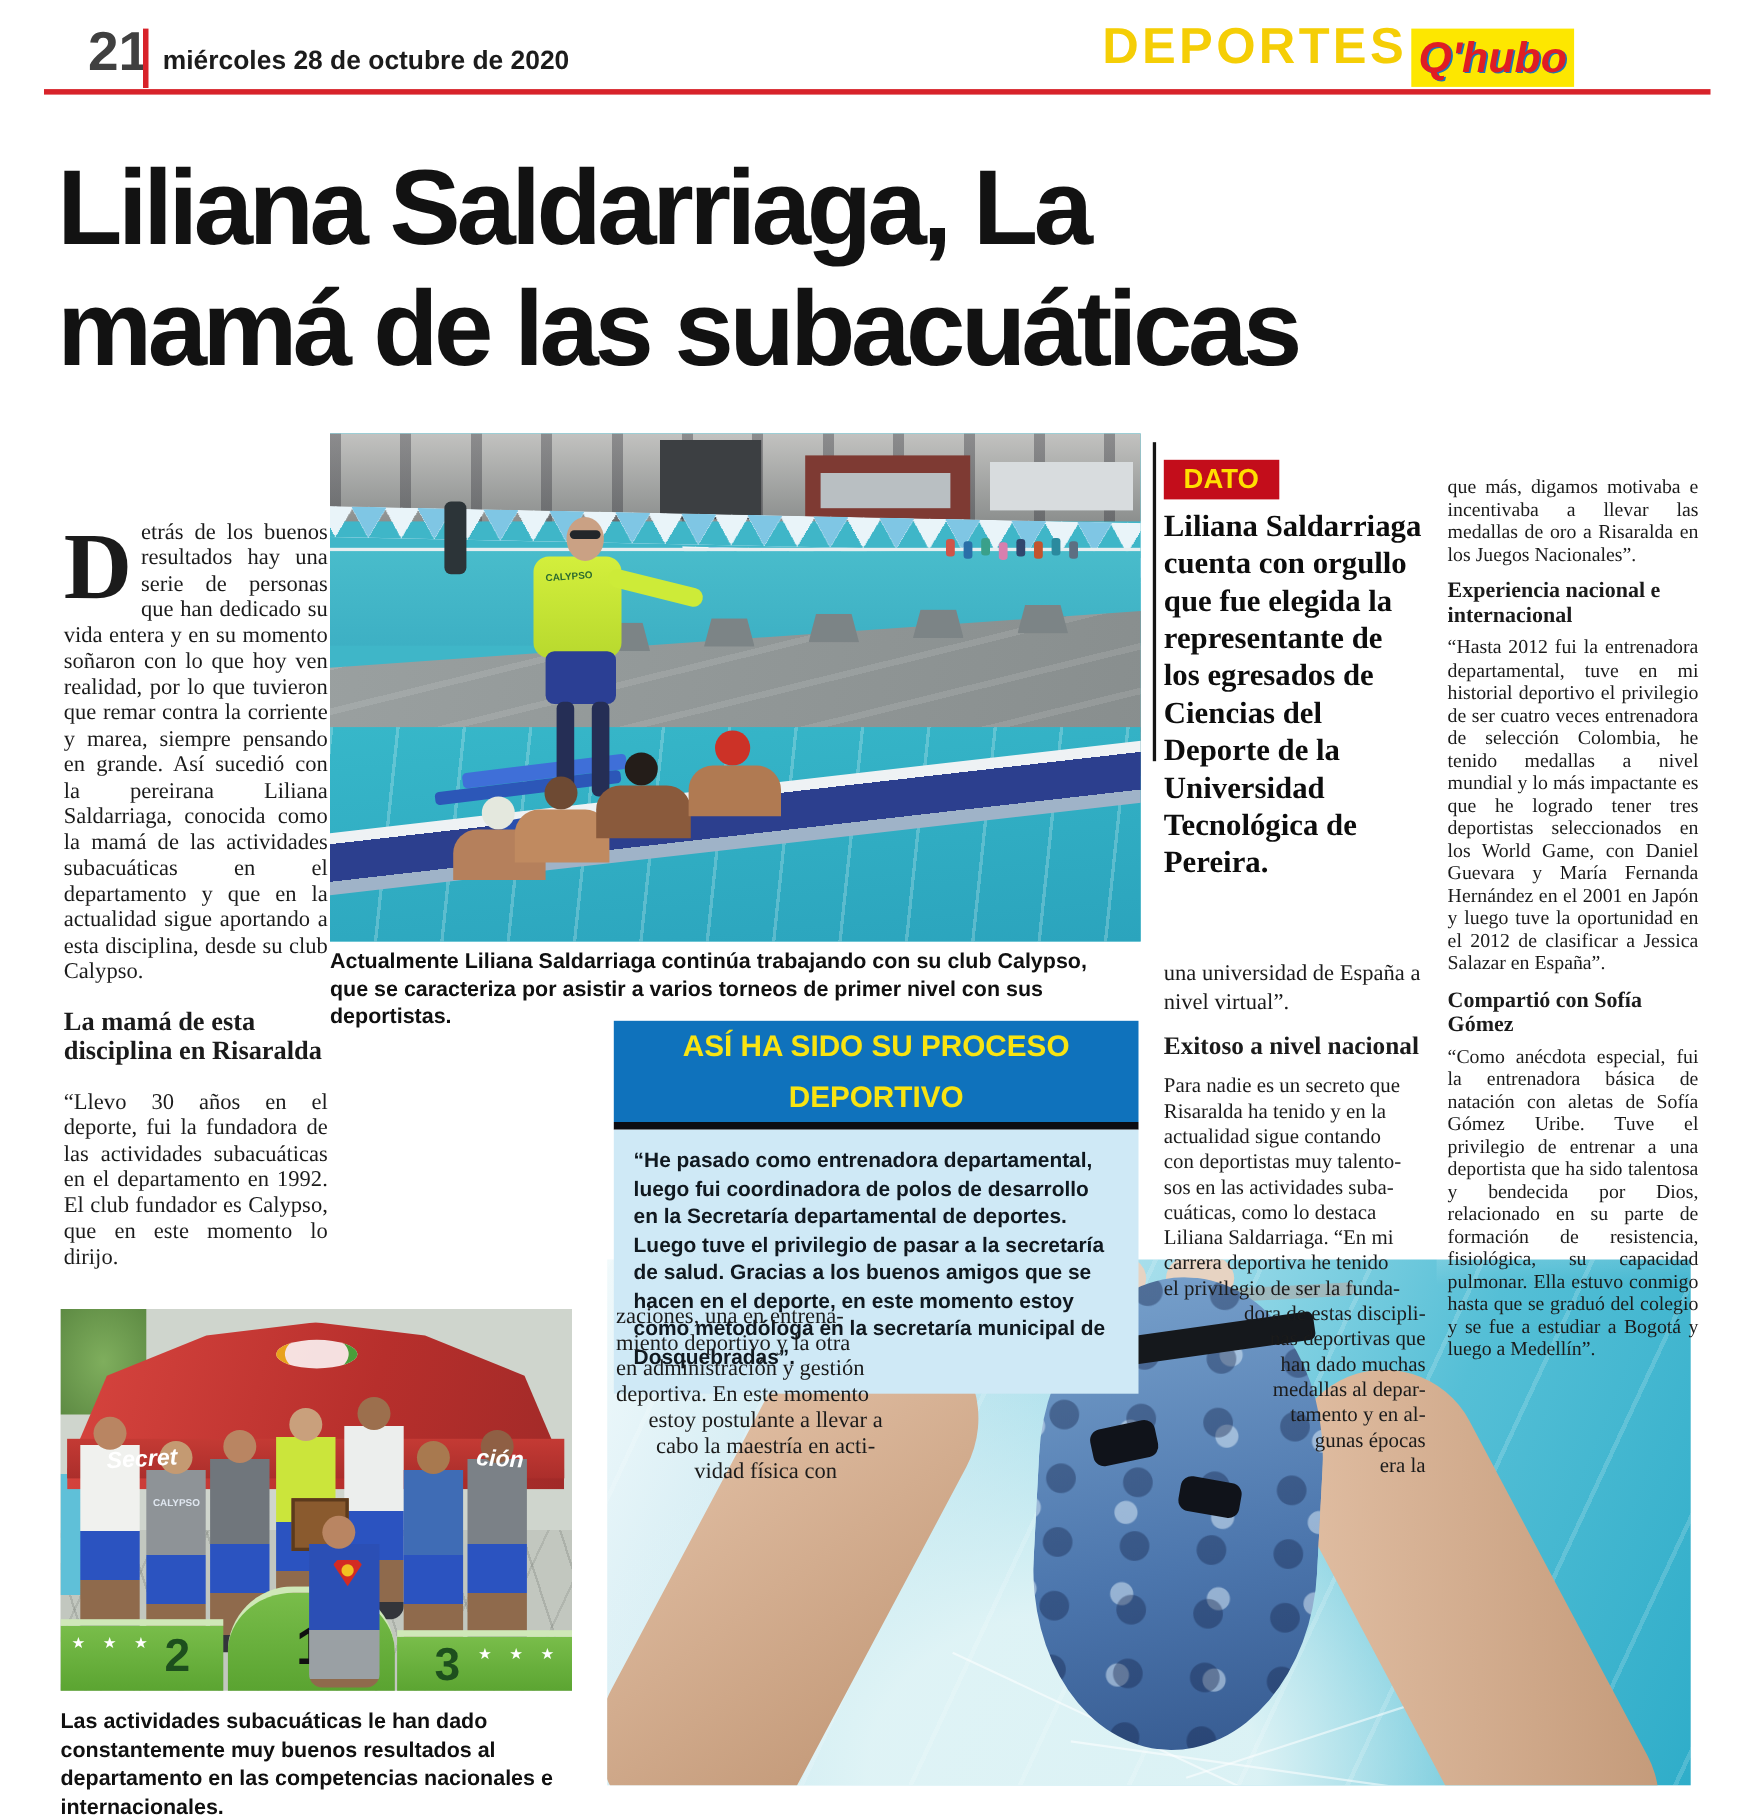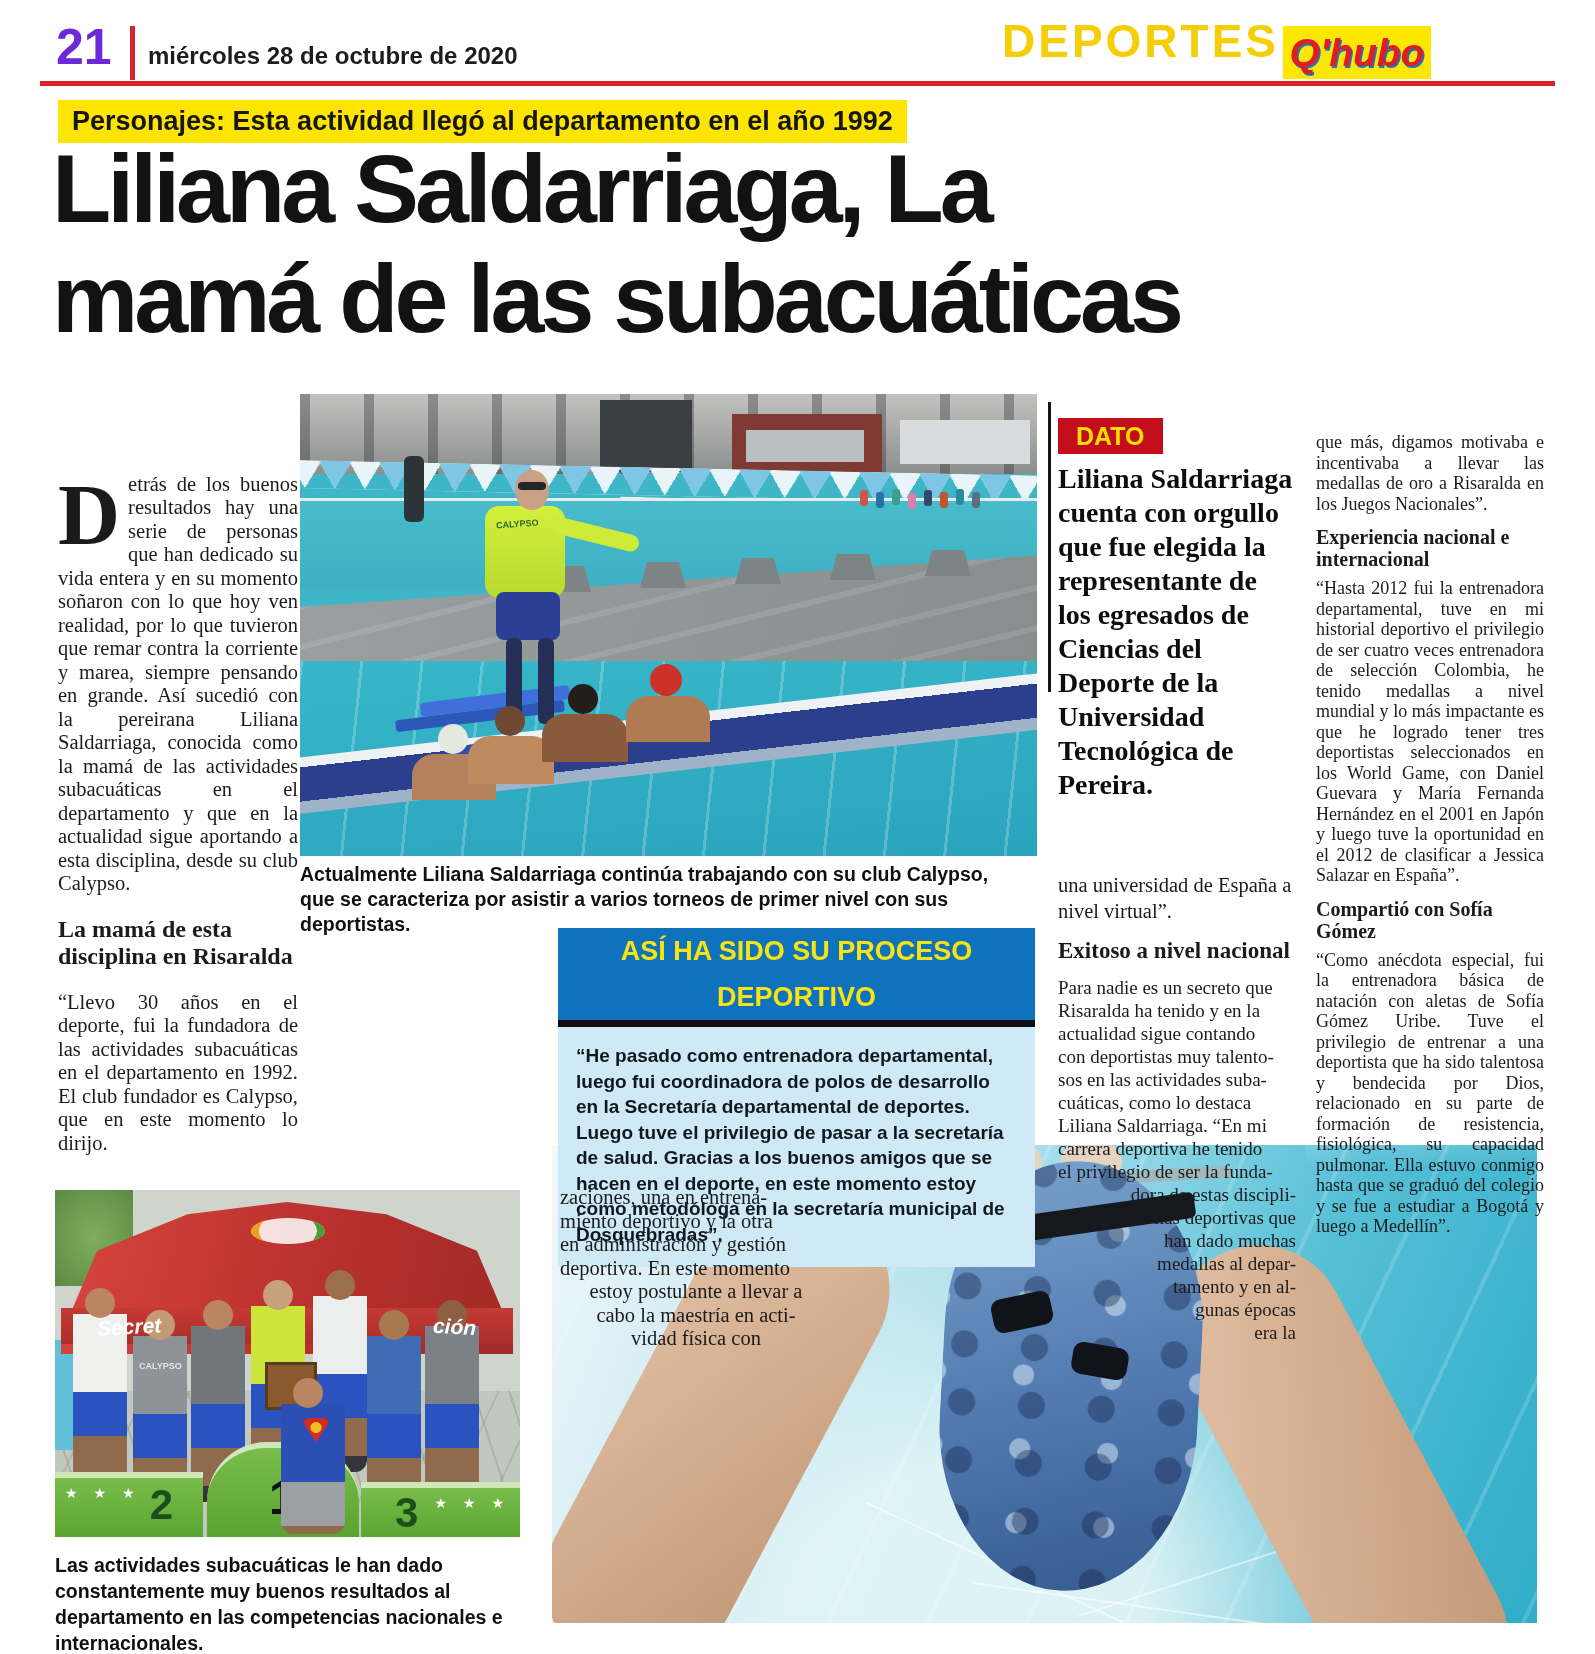--- a/index.html
+++ b/index.html
@@ -2,21 +2,21 @@
 <html><head>
 <meta charset="utf-8">
 <style>
   html,body{margin:0;padding:0;background:#ffffff}
   .page{position:relative;width:1595px;height:1654px;background:#fff;overflow:hidden;
         font-family:"Liberation Serif",serif;color:#1b1b1b}
   .page > *{position:absolute}
   .photo-main > *, .photo-under > *, .photo-podium > *{position:absolute}
 
   
-  .pgnum{left:56px;top:22px;font:bold 50px/1 "Liberation Sans",sans-serif;color:#6d28d9}
+  .pgnum{left:80px;top:22px;font:bold 50px/1 "Liberation Sans",sans-serif;color:#404040}
   .pgbar{left:130px;top:26px;width:5px;height:54px;background:#d8232a}
   .pdate{left:148px;top:44px;font:bold 24px/1 "Liberation Sans",sans-serif;color:#1c1c1c}
   .section{left:1002px;top:18px;font:bold 46px/1 "Liberation Sans",sans-serif;color:#f5ce06;letter-spacing:3px}
   .brand{left:1283px;top:26px;width:148px;height:53px;background:#fde700;display:flex;align-items:center;justify-content:center}
   .brand span{font:bold italic 39px/1 "Liberation Sans",sans-serif;color:#e01d23;
               text-shadow:1.5px 1.5px 0 #1b75bb}
   .toprule{left:40px;top:81px;width:1515px;height:5px;background:#d8232a}
 
   .kicker{left:58px;top:100px;background:#fde500;color:#161616;font:bold 27px/1 "Liberation Sans",sans-serif;padding:8px 14px}
   .headline{left:52px;top:134px;font:bold 97px/1.13 "Liberation Sans",sans-serif;letter-spacing:-4px;color:#121212;z-index:5}
@@ -156,21 +156,20 @@
 
   <div class="pgnum">21</div>
   <div class="pgbar"></div>
   <div class="pdate">miércoles 28 de octubre de 2020</div>
   <div class="section">DEPORTES</div>
   <div class="brand">
     <span>Q'hubo</span>
   </div>
   <div class="toprule"></div>
 
-  <div class="kicker">Personajes: Esta actividad llegó al departamento en el año 1992</div>
   <div class="headline">
     <div>Liliana Saldarriaga, La</div>
     <div>mamá de las subacuáticas</div>
   </div>
 
   <div class="col1 bodytext">
     <p><span class="dropcap">D</span><span>etrás de los buenos resultados hay una serie de personas que han dedicado su vida entera y en su momento soñaron con lo que hoy ven realidad, por lo que tuvieron que remar contra la corriente y marea, siempre pensando en grande. Así sucedió con la pereirana Liliana Saldarriaga, conocida como la mamá de las actividades subacuáticas en el departamento y que en la actualidad sigue aportando a esta disciplina, desde su club Calypso.</span></p>
     <h3>La mamá de esta disciplina en Risaralda</h3>
     <p>“Llevo 30 años en el deporte, fui la fundadora de las actividades subacuáticas en el departamento en 1992. El club fundador es Calypso, que en este momento lo dirijo.</p>
   </div>

